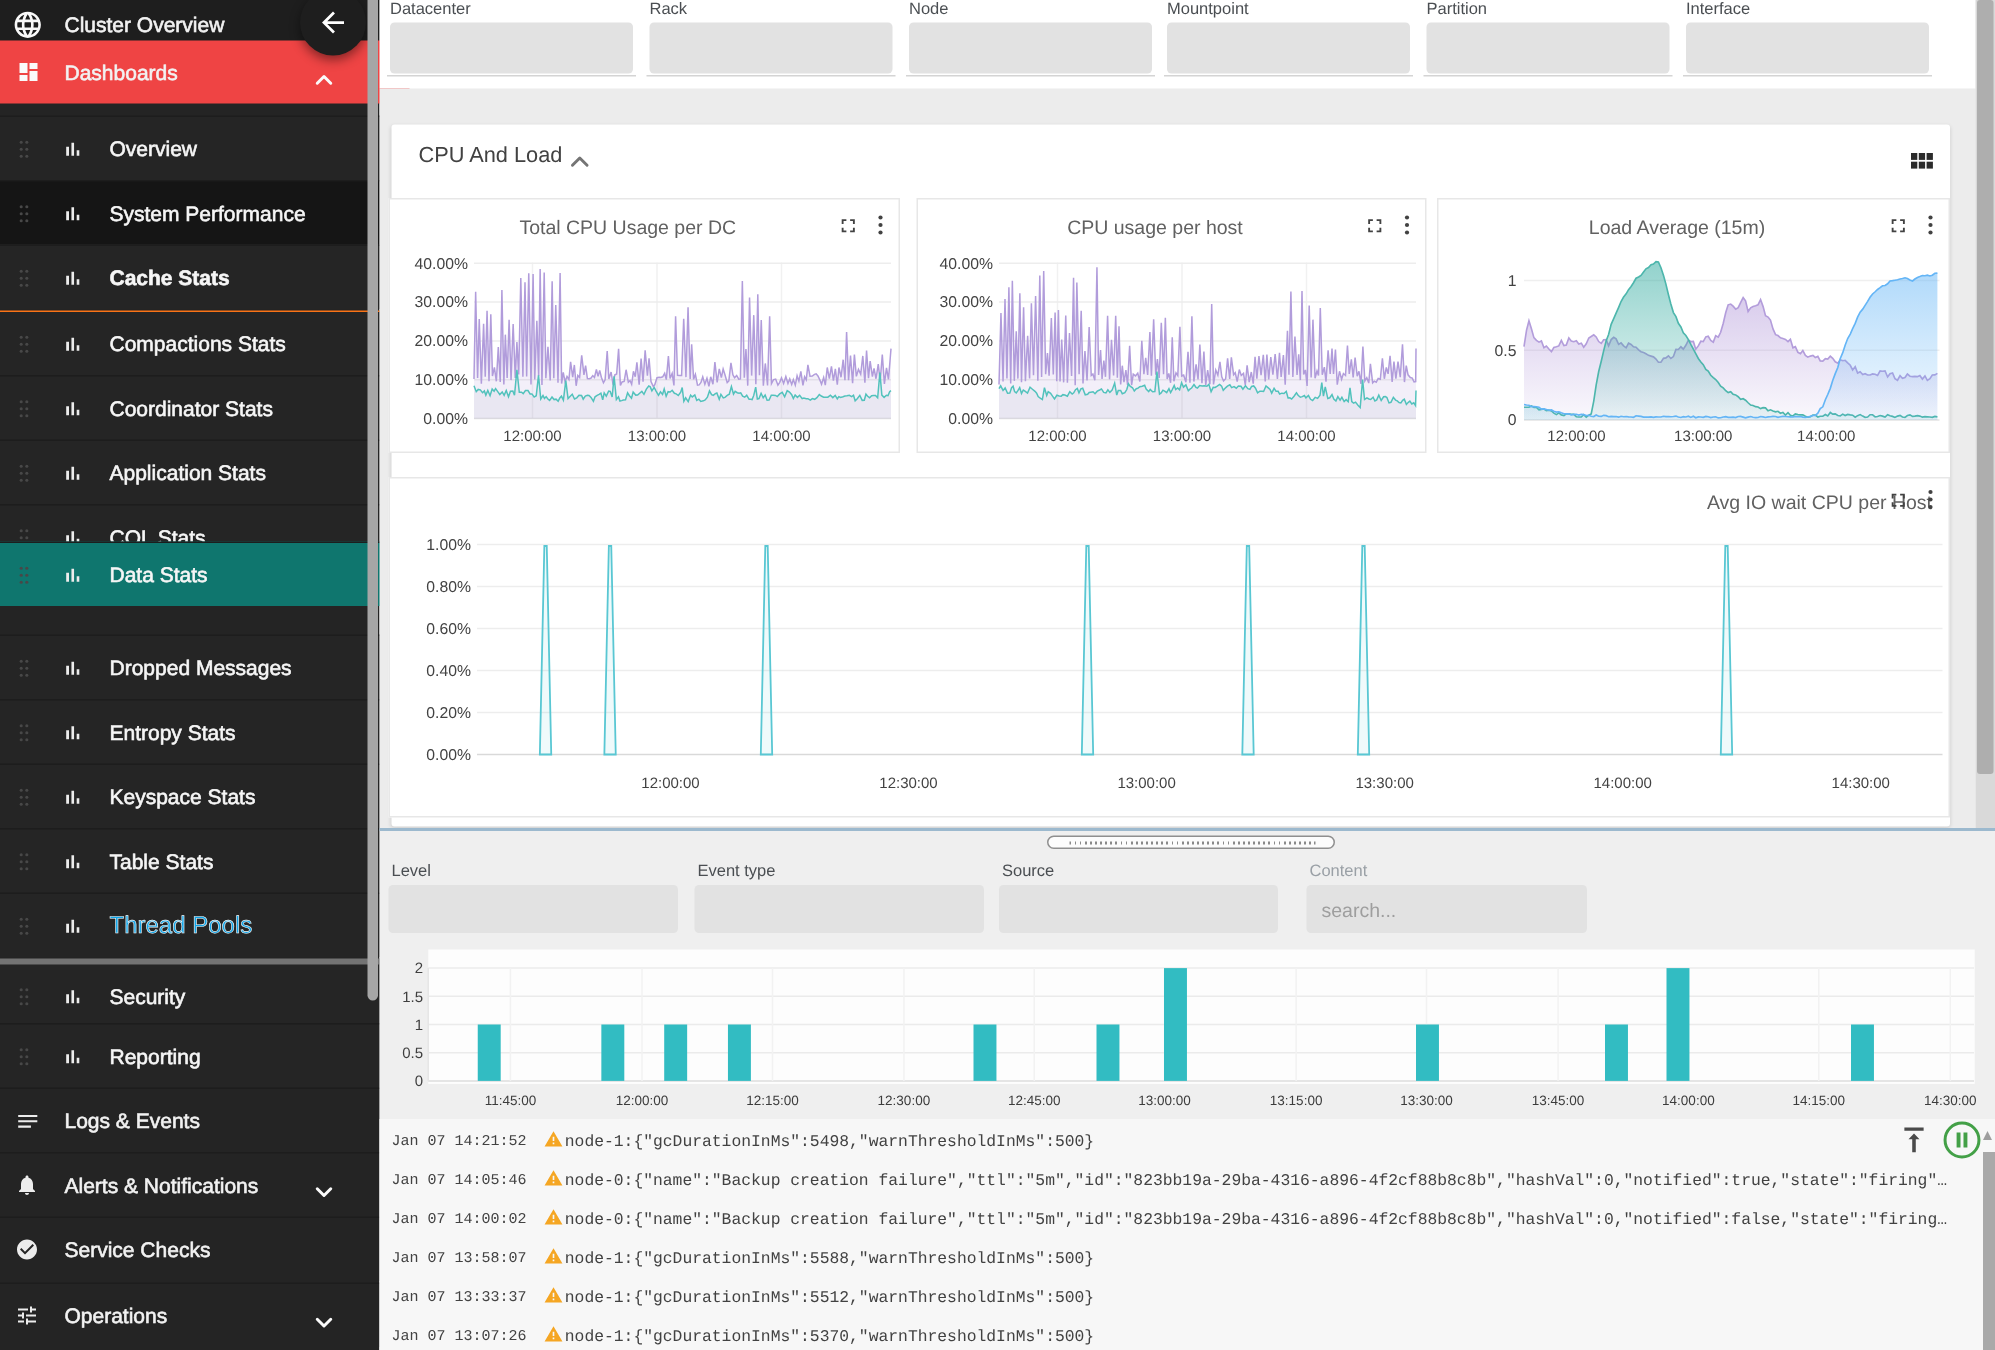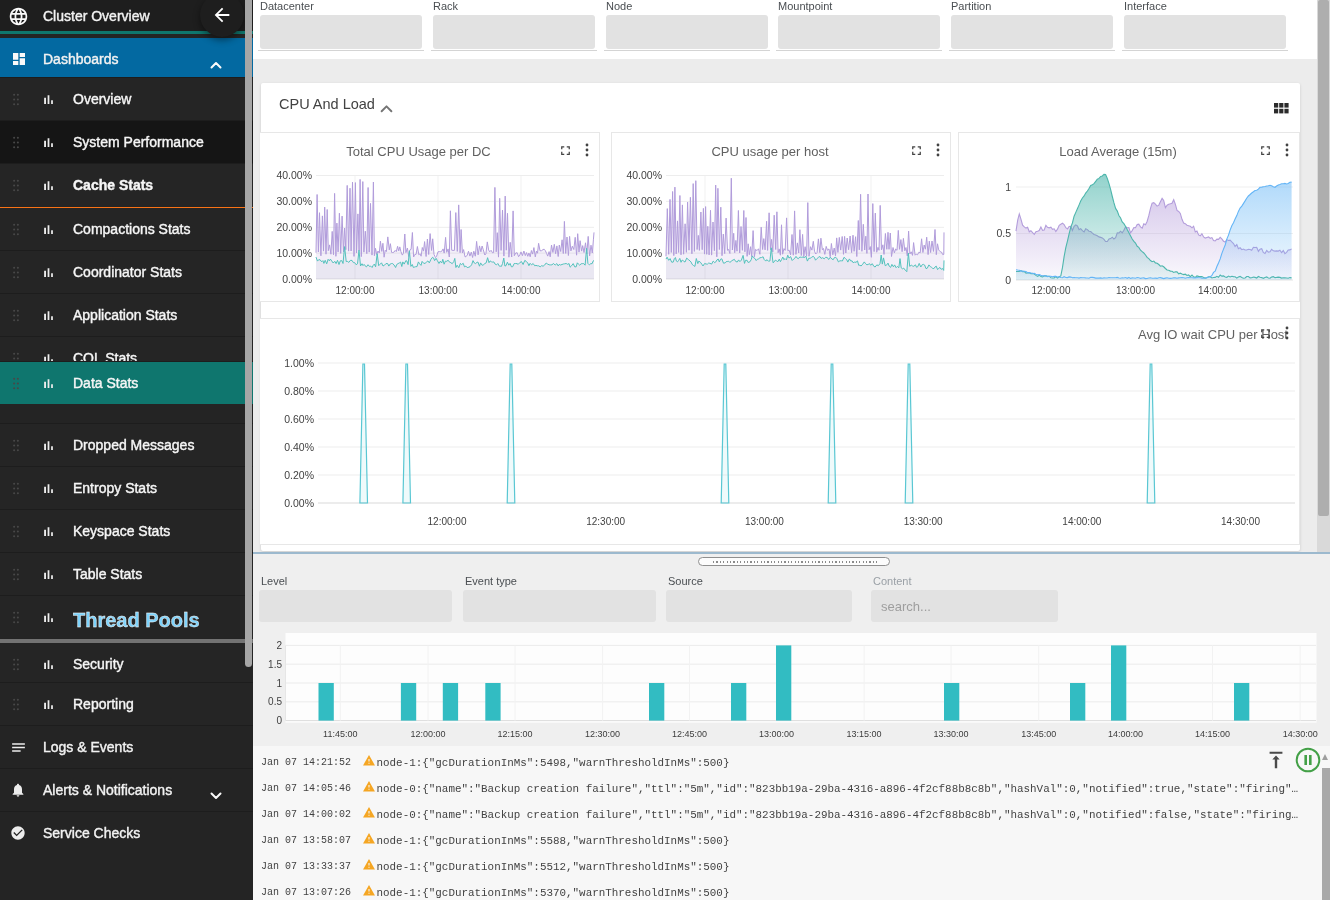--- a/index.html
+++ b/index.html
@@ -1,28 +1,28 @@
 <!DOCTYPE html>
 <html><head><meta charset="utf-8"><style>
 *{margin:0;padding:0;box-sizing:border-box}
 body{width:1330px;height:900px;font-family:"Liberation Sans",sans-serif;background:#fff;overflow:hidden;position:relative}
 .abs{position:absolute}
 </style></head><body>
 <div class="abs" style="left:0;top:0;width:253px;height:900px;background:#242424">
-<div class="abs" style="left:0;top:0;width:253px;height:34px;background:#1e1e1e;border-bottom:3px solid #0f766e">
+<div class="abs" style="left:0;top:0;width:253px;height:34px;background:#1e1e1e;border-bottom:1px solid #0f766e">
 <div class="abs" style="left:8px;top:6px"><svg width="21" height="21" viewBox="0 0 24 24" fill="#fafafa">
           <path d="M11.99 2C6.47 2 2 6.48 2 12s4.47 10 9.99 10C17.52 22 22 17.52 22 12S17.52 2 11.99 2zm6.93 6h-2.95c-.32-1.25-.78-2.45-1.38-3.56 1.84.63 3.37 1.91 4.33 3.56zM12 4.04c.83 1.2 1.48 2.53 1.91 3.96h-3.82c.43-1.43 1.08-2.76 1.91-3.96zM4.26 14C4.1 13.36 4 12.69 4 12s.1-1.36.26-2h3.38c-.08.66-.14 1.32-.14 2 0 .68.06 1.34.14 2H4.26zm.82 2h2.95c.32 1.25.78 2.45 1.38 3.56-1.84-.63-3.37-1.9-4.33-3.56zm2.95-8H5.08c.96-1.66 2.49-2.93 4.33-3.56C8.81 5.55 8.35 6.75 8.03 8zM12 19.96c-.83-1.2-1.48-2.53-1.91-3.96h3.82c-.43 1.43-1.08 2.76-1.91 3.96zM14.34 14H9.66c-.09-.66-.16-1.32-.16-2 0-.68.07-1.35.16-2h4.68c.09.65.16 1.32.16 2 0 .68-.07 1.34-.16 2zm.25 5.56c.6-1.11 1.06-2.31 1.38-3.56h2.95c-.96 1.65-2.49 2.93-4.33 3.56zM16.36 14c.08-.66.14-1.32.14-2 0-.68-.06-1.34-.14-2h3.38c.16.64.26 1.31.26 2s-.1 1.36-.26 2h-3.38z"></path>
         </svg></div>
 <div class="abs" style="left:43px;top:8px;font-size:14px;font-weight:400;color:#f2f2f2;-webkit-text-stroke:0.4px #f2f2f2">Cluster Overview</div>
 </div>
 <div class="abs" style="left:200px;top:-7px;width:44px;height:44px;border-radius:50%;background:#1e1e1e;box-shadow:0 3px 7px rgba(0,0,0,.45);z-index:5"></div>
 <div class="abs" style="left:211px;top:4px;z-index:6"><svg width="22" height="22" viewBox="0 0 24 24" fill="#fff">
         <path d="M20 11H7.83l5.59-5.59L12 4l-8 8 8 8 1.41-1.41L7.83 13H20v-2z"></path>
       </svg></div>
-<div class="abs" style="left:0;top:38px;width:273px;height:42px;background:#0369a1">
+<div class="abs" style="left:0;top:27px;width:273px;height:42px;background:#ef4444">
 <div class="abs" style="left:11px;top:13px"><svg width="16" height="16" viewBox="0 0 24 24" fill="#fafafa">
           <path d="M3 13h8V3H3v10zm0 8h8v-6H3v6zm10 0h8V11h-8v10zm0-18v6h8V3h-8z"></path>
         </svg></div>
 <div class="abs" style="left:43px;top:13px;font-size:14px;font-weight:400;color:#f2f2f2;-webkit-text-stroke:0.4px #f2f2f2">Dashboards</div>
 <div class="abs" style="left:210px;top:17px"><svg width="12" height="8" viewBox="0 0 12 8" fill="none">
           <path d="M1.5 6.5 L6 2 L10.5 6.5" stroke="#fafafa" stroke-width="2" stroke-linecap="round" stroke-linejoin="round"></path>
         </svg></div>
 </div>
 <div class="abs" style="left:0;top:77px;width:253px;height:43px;background:#252525;border-top:1px solid #1d1d1d">
 <div class="abs" style="left:11px;top:14px"><svg width="10" height="15" viewBox="0 0 10 16" fill="#484848">
@@ -197,21 +197,21 @@
           <circle cx="3" cy="3" r="1.1"></circle>
           <circle cx="7" cy="3" r="1.1"></circle>
           <circle cx="3" cy="8" r="1.1"></circle>
           <circle cx="7" cy="8" r="1.1"></circle>
           <circle cx="3" cy="13" r="1.1"></circle>
           <circle cx="7" cy="13" r="1.1"></circle>
         </svg></div>
 <div class="abs" style="left:41px;top:14px"><svg width="15" height="15" viewBox="0 0 24 24" fill="#ececec">
           <path d="M5 9.2h3V19H5V9.2zM10.6 5h2.8v14h-2.8V5zm5.6 8H19v6h-2.8v-6z"></path>
         </svg></div>
-<div class="abs" style="left:73px;top:13px;font-size:20px;font-weight:700;color:#7dd3fc;-webkit-text-stroke:0.4px #f6f6f6">Thread Pools</div>
+<div class="abs" style="left:73px;top:13px;font-size:16px;font-weight:400;color:#0ea5e9;-webkit-text-stroke:0.4px #f6f6f6">Thread Pools</div>
 </div>
 <div class="abs" style="left:0;top:639px;width:253px;height:43px;background:#252525;border-top:4px solid #737373">
 <div class="abs" style="left:11px;top:14px"><svg width="10" height="15" viewBox="0 0 10 16" fill="#484848">
           <circle cx="3" cy="3" r="1.1"></circle>
           <circle cx="7" cy="3" r="1.1"></circle>
           <circle cx="3" cy="8" r="1.1"></circle>
           <circle cx="7" cy="8" r="1.1"></circle>
           <circle cx="3" cy="13" r="1.1"></circle>
           <circle cx="7" cy="13" r="1.1"></circle>
         </svg></div>
@@ -247,20 +247,29 @@
 <div class="abs" style="left:43px;top:13px;font-size:14px;font-weight:400;color:#f2f2f2;-webkit-text-stroke:0.4px #f2f2f2">Alerts &amp; Notifications</div>
 <div class="abs" style="left:210px;top:17px"><svg width="12" height="8" viewBox="0 0 12 8" fill="none">
           <path d="M1.5 1.5 L6 6 L10.5 1.5" stroke="#fafafa" stroke-width="2" stroke-linecap="round" stroke-linejoin="round"></path>
         </svg></div>
 </div>
 <div class="abs" style="left:0;top:811px;width:253px;height:43px;background:#242424;border-top:1px solid #1d1d1d">
 <div class="abs" style="left:10px;top:13px"><svg width="16" height="16" viewBox="0 0 24 24" fill="#ececec">
           <path d="M12 2C6.48 2 2 6.48 2 12s4.48 10 10 10 10-4.48 10-10S17.52 2 12 2zm-2 15l-5-5 1.41-1.41L10 14.17l7.59-7.59L19 8l-9 9z"></path>
         </svg></div>
 <div class="abs" style="left:43px;top:13px;font-size:14px;font-weight:400;color:#f2f2f2;-webkit-text-stroke:0.4px #f2f2f2">Service Checks</div>
+</div>
+<div class="abs" style="left:0;top:855px;width:253px;height:43px;background:#242424;border-top:1px solid #1d1d1d">
+<div class="abs" style="left:10px;top:13px"><svg width="16" height="16" viewBox="0 0 24 24" fill="#ececec">
+          <path d="M3 17v2h6v-2H3zM3 5v2h10V5H3zm10 16v-2h8v-2h-8v-2h-2v6h2zM7 9v2H3v2h4v2h2V9H7zm14 4v-2H11v2h10zm-6-4h2V7h4V5h-4V3h-2v6z"></path>
+        </svg></div>
+<div class="abs" style="left:43px;top:13px;font-size:14px;font-weight:400;color:#f2f2f2;-webkit-text-stroke:0.4px #f2f2f2">Operations</div>
+<div class="abs" style="left:210px;top:17px"><svg width="12" height="8" viewBox="0 0 12 8" fill="none">
+          <path d="M1.5 1.5 L6 6 L10.5 1.5" stroke="#fafafa" stroke-width="2" stroke-linecap="round" stroke-linejoin="round"></path>
+        </svg></div>
 </div>
 <div class="abs" style="left:245px;top:0;width:7px;height:667px;background:#a6a6a6;border-radius:0 0 4px 4px;z-index:7"></div>
 </div>
 <div class="abs" style="left:253px;top:0;width:1064px;height:59px;background:#fff"></div>
 <div class="abs" style="left:253px;top:59px;width:1064px;height:495px;background:#ececec"></div>
 <div class="abs" style="left:260px;top:0px;font-size:11px;color:#4a4e52">Datacenter</div>
 <div class="abs" style="left:260px;top:15px;width:162px;height:34px;background:#e2e2e2;border-radius:3px"></div>
 <div class="abs" style="left:258px;top:50px;width:166px;height:1px;background:#d4d4d4"></div>
 <div class="abs" style="left:433px;top:0px;font-size:11px;color:#4a4e52">Rack</div>
 <div class="abs" style="left:433px;top:15px;width:162px;height:34px;background:#e2e2e2;border-radius:3px"></div>

